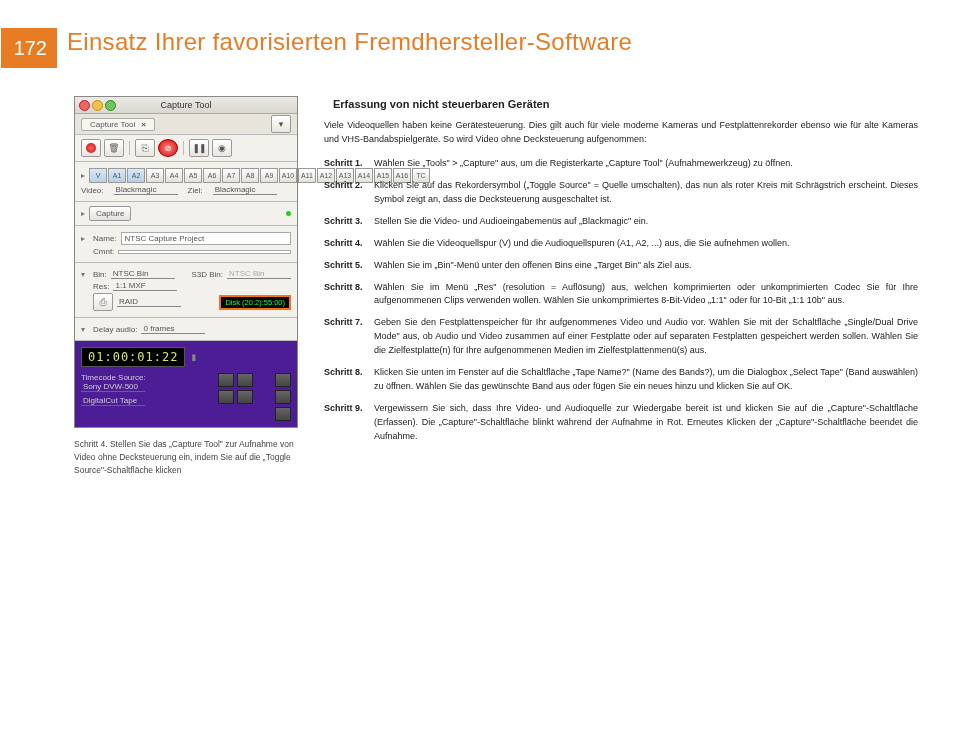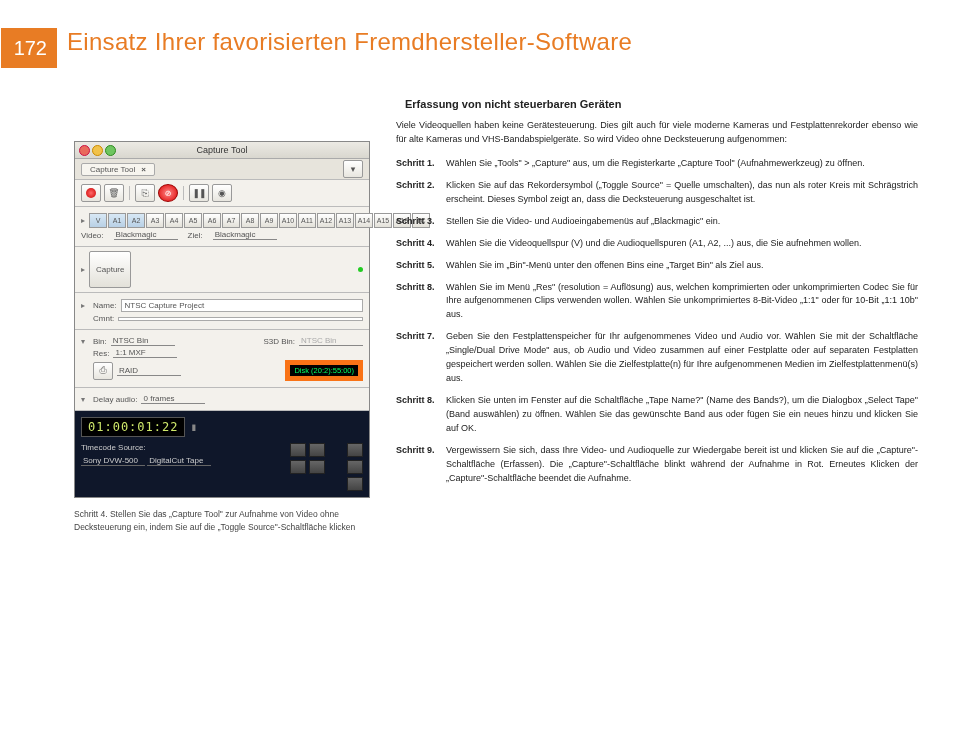--- a/index.html
+++ b/index.html
@@ -1,20 +1,20 @@
 <!DOCTYPE html>
 <html><head>
 <meta charset="utf-8">
 <style>
 body { margin:0; font-family:"Helvetica Neue",Helvetica,Arial,sans-serif; background:#fff; color:#333; width:954px; }
 .page { display:flex; padding:28px 32px 0 1px; }
 .page-num { background:#e87c24; color:#fff; font-size:20px; padding:6px 10px; height:28px; line-height:28px; min-width:36px; text-align:right; margin-right:10px; font-weight:300; }
 .page-title { color:#e87c24; font-size:24px; font-weight:300; letter-spacing:0.3px; }
 .content { display:flex; padding:28px 36px 0 74px; gap:26px; }
-.left { width:296px; flex-shrink:0;margin-top:45px; }
+.left { width:224px; flex-shrink:0; }
 .right { flex:1; font-size:9px; line-height:1.55; color:#222; }
 .capture-tool { border:1px solid #888; background:#f3f1ec; font-size:8.5px; color:#555; }
 .ct-title { background:linear-gradient(#eceae4,#d9d7cf); border-bottom:1px solid #aaa; display:flex; align-items:center; height:16px; position:relative; }
 .ct-tl { display:flex; gap:2px; padding-left:4px; }
 .ct-tl span { width:9px; height:9px; border-radius:50%; display:inline-block; }
 .ct-close { background:#e96a5c; border:1px solid #c14; }
 .ct-min { background:#f1c24a; border:1px solid #ca8a00; }
 .ct-max { background:#6fc560; border:1px solid #2e8a1f; }
 .ct-titletext { position:absolute; left:0; right:0; text-align:center; font-size:9px; color:#333; }
 .ct-tabbar { background:#e7e4dc; border-bottom:1px solid #bbb; display:flex; align-items:center; height:20px; padding:0 6px; gap:6px; }
@@ -28,25 +28,25 @@
 .rec { width:10px; height:10px; border-radius:50%; background:radial-gradient(#ff6a6a,#c00); }
 .divline { width:1px; height:14px; background:#bbb; margin:0 2px; }
 .toggle-src { width:18px; height:16px; border-radius:50%; background:radial-gradient(#ff8a8a,#d00); border:1px solid #900; display:flex; align-items:center; justify-content:center; color:#fff; font-size:8px; }
 .pause { letter-spacing:-1px; }
 .trk { display:flex; gap:1px; }
 .trk span { width:16px; height:13px; background:linear-gradient(#fff,#e3e1d9); border:1px solid #999; font-size:7px; display:flex; align-items:center; justify-content:center; text-align:center; line-height:1; }
 .trk .sel { background:linear-gradient(#d8e8f5,#b8d0e5); }
 .label { color:#555; font-size:8px;text-align:right; }
 .ul { border-bottom:1px solid #888; min-width:60px; display:inline-block; padding:0 2px; font-size:8px; }
 .capture-row { display:flex; justify-content:space-between; align-items:center; }
-.capbtn { background:linear-gradient(#fff,#e3e1d9); border:1px solid #999; padding:13px 6px; font-size:8px; border-radius:2px; }
+.capbtn { background:linear-gradient(#fff,#e3e1d9); border:1px solid #999; padding:2px 6px; font-size:8px; border-radius:2px; }
 .gdot { width:5px; height:5px; background:#2c2; border-radius:50%; }
 .input-small { background:#fff; border:1px solid #aaa; padding:1px 3px; font-size:8px; min-width:72px; }
-.disk-bar { background:#000; color:#0f6; font-size:7.5px; padding:1px 4px; border:5px solid #f97316; display:inline-block; }
-.dark-sec { background:#0f172a; padding:6px; color:#ccc; }
+.disk-bar { background:#000; color:#0f6; font-size:7.5px; padding:1px 4px; border:2px solid #f97316; display:inline-block; }
+.dark-sec { background:#4c1d95; padding:6px; color:#ccc; }
 .tc-display { background:#000; border:1px solid #555; color:#cfe86b; font-family:monospace; font-size:12px; padding:2px 6px; letter-spacing:1px; display:inline-block; }
 .mini { width:14px; height:12px; background:linear-gradient(#666,#444); border:1px solid #222; display:inline-block; }
 .caption { font-size:8.5px; color:#444; line-height:1.5; margin-top:10px; }
 .subtitle { font-weight:bold; font-size:11px; margin-bottom:6px;padding-left:9px; }
 .intro { margin-bottom:10px; text-align:justify; }
 .step { display:flex; gap:6px; margin-bottom:8px; text-align:justify; }
 .step-label { font-weight:bold; white-space:nowrap; min-width:44px; }
 </style>
 </head>
 <body>

